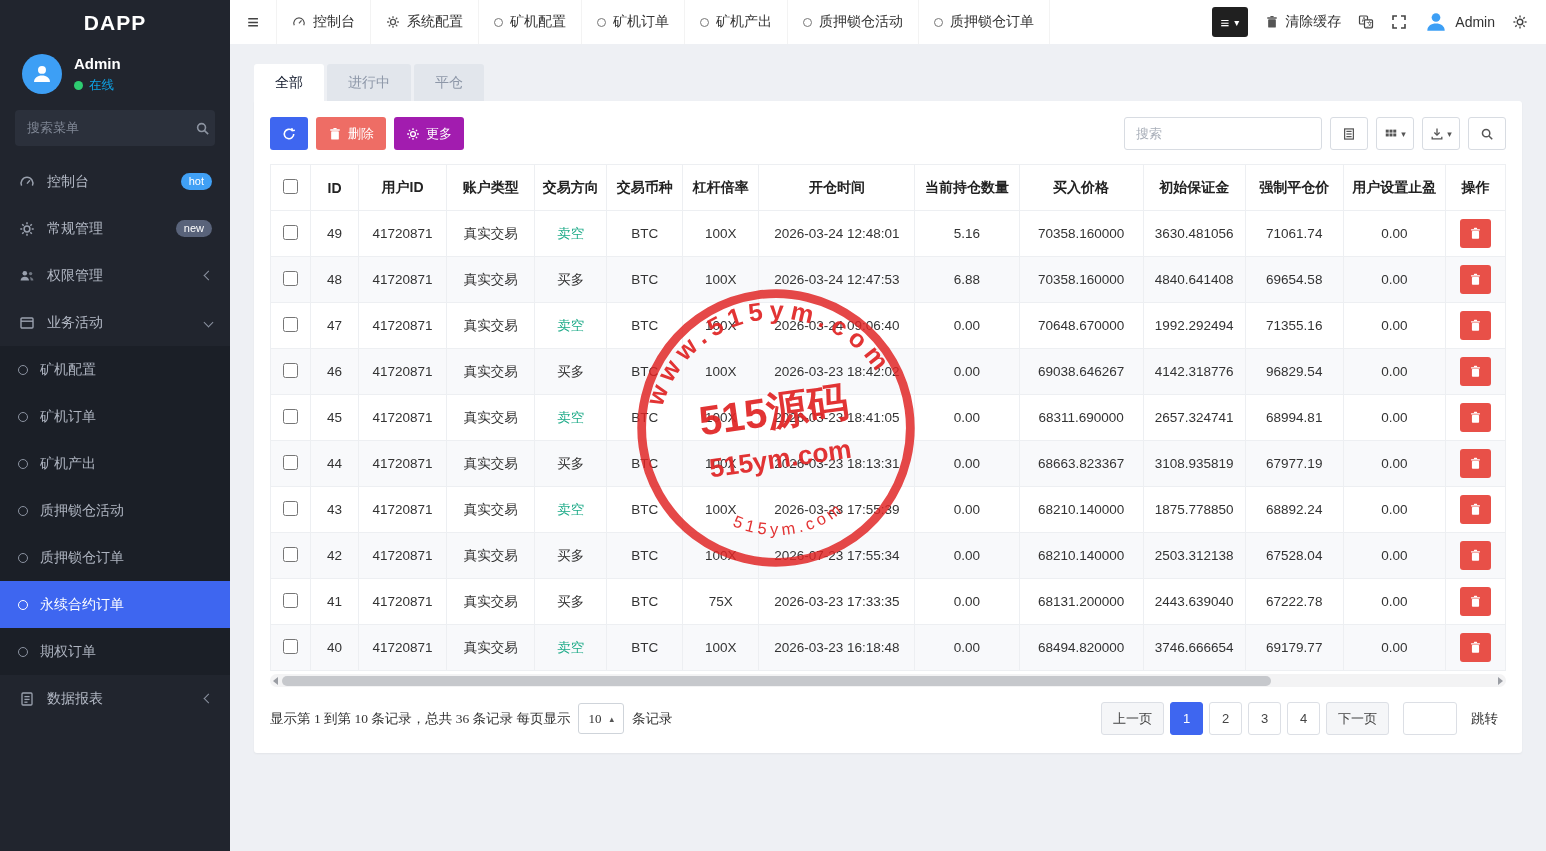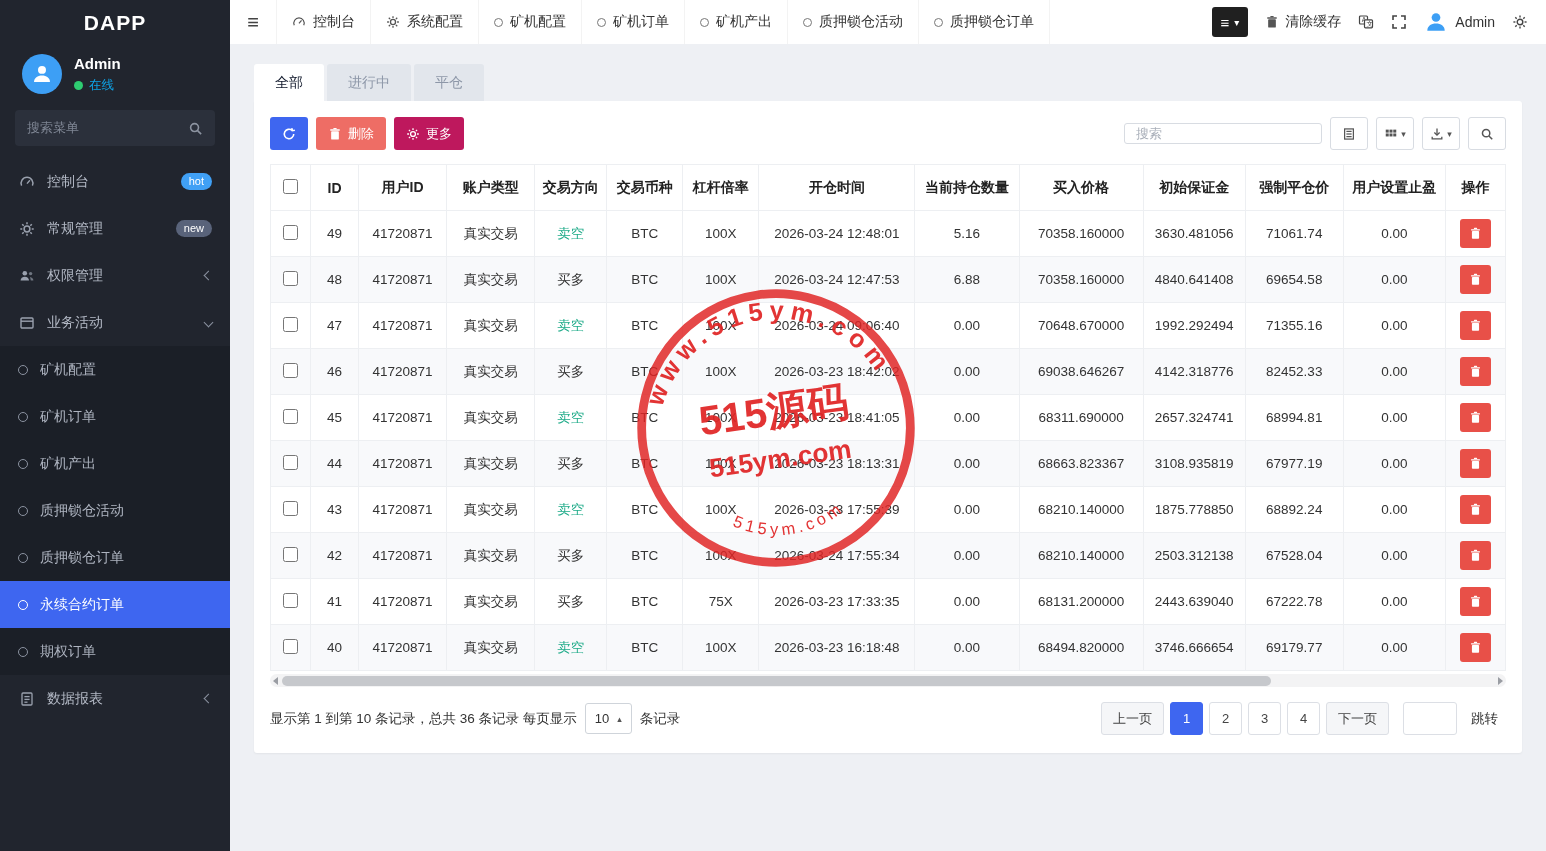--- a/index.html
+++ b/index.html
@@ -10,21 +10,21 @@
   
   .sidebar { width:230px; flex:0 0 230px; background:#21252e; color:#aeb4c0; display:flex; flex-direction:column; overflow:hidden; }
   .logo { height:46px; line-height:46px; text-align:center; color:#fff; font-size:21px; font-weight:700; letter-spacing:1px; }
   .profile { display:flex; align-items:center; gap:12px; padding:8px 22px 12px; cursor:pointer; }
   .avatar { width:40px; height:40px; border-radius:50%; background:#3d9ff5; display:flex; align-items:center; justify-content:center; color:#fff; }
   .avatar svg { width:22px; height:22px; }
   .pname { color:#fff; font-size:15px; font-weight:700; }
   .pstatus { display:flex; align-items:center; gap:6px; font-size:12.5px; margin-top:5px; color:#0ea5e9; }
   .dot { width:9px; height:9px; border-radius:50%; background:#2ecc71; }
   .sbox { margin:4px 15px 12px; background:#2b303b; border-radius:4px; height:36px; display:flex; align-items:center; padding:0 12px; flex:0 0 36px; }
-  .sbox input { flex:1; background:transparent; border:none; outline:none; color:#cfd3db; font-size:13px; font-family:Liberation Serif, serif; }
+  .sbox input { flex:1; background:transparent; border:none; outline:none; color:#cfd3db; font-size:13px; font-family:Liberation Mono, monospace; }
   .sbox input::placeholder { color:#7f8694; }
   .sbox .sicon { color:#8c93a0; cursor:pointer; }
   .sbox .sicon svg { width:15px; height:15px; }
   .menu-item { height:47px; flex:0 0 47px; display:flex; align-items:center; padding:0 18px; font-size:14px; cursor:pointer; color:#b3b9c5; }
   .mi-icon { width:17px; margin-right:12px; display:flex; align-items:center; justify-content:center; color:#9aa1ae; }
   .mi-icon svg { width:16px; height:16px; }
   .badge { margin-left:auto; font-size:11px; line-height:1; padding:3px 8px; border-radius:9px; color:#fff; }
   .badge.hot { background:#40a0f5; }
   .badge.new { background:#59637a; }
   .chev { margin-left:auto; width:7px; height:7px; border-right:1.6px solid #8b92a0; border-bottom:1.6px solid #8b92a0; flex:0 0 auto; }
@@ -63,23 +63,23 @@
   .content { flex:1; padding:20px 24px 0; position:relative; min-width:0; }
   .tabs { display:flex; gap:3px; }
   .tab { height:37px; line-height:37px; padding:0 21px; background:#e2e6ec; color:#8d97a8; font-size:14px; border-radius:3px 3px 0 0; cursor:pointer; }
   .tab.active { background:#fff; color:#0f172a; }
   .panel { background:#fff; border-radius:0 3px 3px 3px; padding:16px 16px 18px; box-shadow:0 1px 2px rgba(0,0,0,.05); }
   .toolbar { display:flex; align-items:center; margin-bottom:14px; }
   .btn { height:33px; border:none; border-radius:3px; color:#fff; font-size:13px; display:inline-flex; align-items:center; gap:6px; padding:0 12px; cursor:pointer; font-family:inherit; margin-right:8px; }
   .btn svg { width:14px; height:14px; }
   .btn-refresh { background:#3e66f0; width:38px; justify-content:center; padding:0; }
   .btn-delete { background:#ee6d65;align-items:center; }
-  .btn-more { background:#be185d; }
+  .btn-more { background:#a21caf; }
   .tb-search { margin-left:auto; display:flex; gap:8px; align-items:center; }
-  .tb-search input { width:198px; height:21px; border:1px solid #d8dce2; border-radius:3px; padding:0 11px; font-size:13px; outline:none; font-family:inherit; color:#333; background:#fff; }
+  .tb-search input { width:198px; height:33px; border:1px solid #d8dce2; border-radius:3px; padding:0 11px; font-size:13px; outline:none; font-family:inherit; color:#333; background:#fff; }
   .tb-search input::placeholder { color:#a8aeb8; }
   .ibtn { width:38px; height:33px; background:#fff; border:1px solid #d8dce2; border-radius:3px; color:#555; display:inline-flex; align-items:center; justify-content:center; gap:3px; cursor:pointer; }
   .ibtn svg { width:14px; height:14px; }
   .ibtn .caret { font-size:9px; color:#555; }
 
   table { width:100%; border-collapse:collapse; table-layout:fixed; }
   th,td { border:1px solid #edeff2; height:46px; text-align:center; font-size:13.5px; white-space:nowrap; overflow:hidden; padding:0 4px; color:#333; }
   th { font-size:14px; font-weight:700; color:#222; background:#fff; }
   tbody tr:nth-child(even) { background:#f8f9fb; }
   input[type=checkbox] { width:15px; height:15px; cursor:pointer; }
@@ -88,21 +88,21 @@
   .del-btn { width:31px; height:29px; background:#e85048; border:none; border-radius:3px; color:#fff; cursor:pointer; display:inline-flex; align-items:center; justify-content:center; }
   .del-btn svg { width:13px; height:13px; }
 
   .hscroll { height:13px; background:#f3f3f4; border-radius:7px; margin-top:3px; position:relative; display:flex; align-items:center; justify-content:space-between; padding:0 3px; }
   .hs-thumb { position:absolute; left:12px; top:1.5px; height:10px; width:80%; background:#c6c8cc; border-radius:5px; cursor:grab; }
   .hs-arrow { width:0; height:0; border-style:solid; }
   .hs-left { border-width:4px 5px 4px 0; border-color:transparent #9a9da3 transparent transparent; }
   .hs-right { border-width:4px 0 4px 5px; border-color:transparent transparent transparent #9a9da3; }
 
   .tfoot { display:flex; align-items:center; margin-top:15px; font-size:13.5px; color:#333; }
-  .recinfo { display:flex; align-items:center; gap:8px; }
+  .recinfo { display:flex; align-items:center; gap:8px;font-family:Liberation Serif, serif; }
   .pp-select { display:inline-flex; align-items:center; gap:8px; border:1px solid #cfd4da; border-radius:3px; height:31px; padding:0 9px; cursor:pointer; font-size:13px; background:#fff; }
   .pp-select .up { font-size:9px; color:#555; }
   .pager { margin-left:auto; display:flex; align-items:center; gap:6px; }
   .pbtn { min-width:33px; height:33px; border:1px solid #dcdfe5; background:#fff; border-radius:3px; display:inline-flex; align-items:center; justify-content:center; font-size:13px; color:#444; cursor:pointer; padding:0 11px; font-family:inherit; }
   .pbtn.prev, .pbtn.next { background:#f5f6f8; }
   .pbtn.active { background:#3e66f0; border-color:#3e66f0; color:#fff; }
   .jump-input { width:54px; height:33px; border:1px solid #dcdfe5; border-radius:3px; margin-left:8px; outline:none; padding:0 6px; font-size:13px; font-family:inherit; }
   .jump-btn { border:none; background:transparent; font-size:13.5px; color:#333; cursor:pointer; padding:0 8px; font-family:inherit; }
 
   
@@ -544,21 +544,21 @@
                 <td class="">46</td>
                 <td class="">41720871</td>
                 <td class="">真实交易</td>
                 <td class="dir-buy">买多</td>
                 <td class="">BTC</td>
                 <td class="">100X</td>
                 <td class="">2026-03-23 18:42:02</td>
                 <td class="">0.00</td>
                 <td class="">69038.646267</td>
                 <td class="">4142.318776</td>
-                <td class="">82452.33</td>
+                <td class="">96829.54</td>
                 <td class="">0.00</td>
                 <td><button class="del-btn">
                     <span>
                       <svg viewBox="0 0 16 16" fill="currentColor">
                         <rect x="3.6" y="4.8" width="8.8" height="9.6" rx="1"></rect>
                         <rect x="2.4" y="2.7" width="11.2" height="1.5" rx=".7"></rect>
                         <rect x="6" y="1" width="4" height="1.5" rx=".7"></rect>
                       </svg>
                     </span>
                   </button></td>
@@ -636,21 +636,21 @@
                   </button></td>
               </tr>
               <tr>
                 <td><input type="checkbox" style=""></td>
                 <td class="">42</td>
                 <td class="">41720871</td>
                 <td class="">真实交易</td>
                 <td class="dir-buy">买多</td>
                 <td class="">BTC</td>
                 <td class="">100X</td>
-                <td class="">2026-03-24 17:55:34</td>
+                <td class="">2026-07-23 17:55:34</td>
                 <td class="">0.00</td>
                 <td class="">68210.140000</td>
                 <td class="">2503.312138</td>
                 <td class="">67528.04</td>
                 <td class="">0.00</td>
                 <td><button class="del-btn">
                     <span>
                       <svg viewBox="0 0 16 16" fill="currentColor">
                         <rect x="3.6" y="4.8" width="8.8" height="9.6" rx="1"></rect>
                         <rect x="2.4" y="2.7" width="11.2" height="1.5" rx=".7"></rect>

